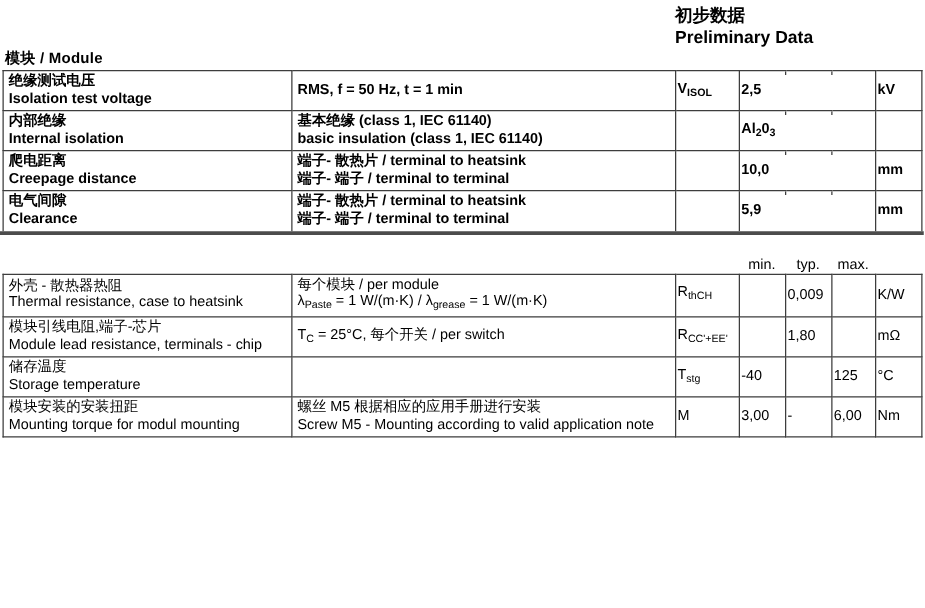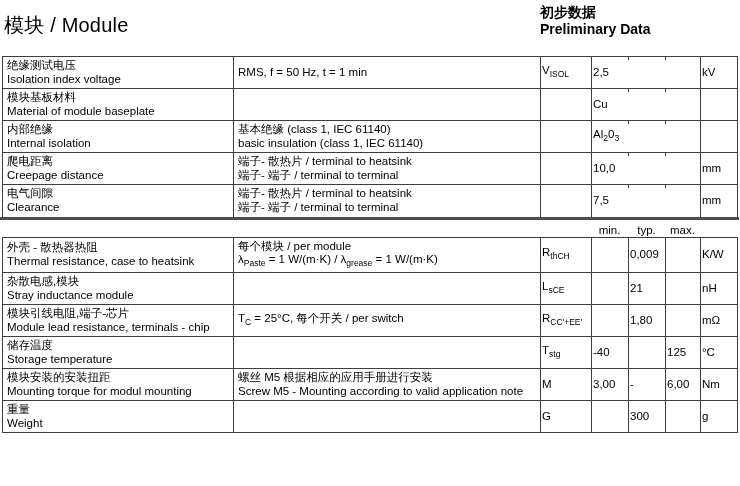--- a/index.html
+++ b/index.html
@@ -1,40 +1,40 @@
 <!DOCTYPE html>
 <html><head>
 <meta charset="utf-8">
 <style>
   html,body{margin:0;padding:0;background:#fff;}
   body{width:740px;height:486px;font-family:"Liberation Sans","DejaVu Sans",sans-serif;color:#000;overflow:hidden;}
   .page{position:relative;width:740px;height:486px;background:#fff;}
 
   .hdr{position:relative;height:56px;}
-  .sec-title{position:absolute;left:4px;bottom:17px;font-size:20px;font-weight:normal;letter-spacing:0.2px;}
+  .sec-title{position:absolute;left:4px;bottom:1px;font-size:12px;font-weight:bold;letter-spacing:0.2px;}
   .prelim{position:absolute;left:540px;top:4px;font-size:14px;font-weight:bold;line-height:17px;}
 
   table{border-collapse:collapse;table-layout:fixed;width:735px;margin-left:2px;}
   td{border:1px solid #3d3d3d;padding:2px 4px;vertical-align:middle;font-size:11.5px;line-height:13.5px;overflow:hidden;}
-  .t-upper tr{height:32px;}
+  .t-upper tr{height:32px;font-weight:bold;}
   .t-lower tr{height:31px;margin-left:40px;}
   .t-upper tr:last-child td{border-bottom:none;}
 
   .c-param div, .c-cond div{white-space:nowrap;}
   .c-sym,.c-val,.c-min,.c-typ,.c-max,.c-unit{text-align:left;padding:2px 1px;}
 
   
   .c-val{position:relative;}
   .c-val::before,.c-val::after{content:"";position:absolute;top:0;width:1px;height:3px;background:#3d3d3d;}
   .c-val::before{left:36px;}
   .c-val::after{left:73px;}
 
   .thick{height:3px;background:#4c4c4c;width:739px;margin-left:0px;}
 
-  .t-strip{margin-top:4px;}
+  .t-strip{margin-top:18px;}
   .t-strip td{border:none;padding:0 0 1px 0;height:12px;font-size:11.5px;text-align:center;line-height:12px;}
 
   .sb{font-size:8.5px;vertical-align:-2.5px;letter-spacing:0;}
 </style>
 </head>
 <body>
 
 <div class="page">
 
   <div class="hdr">
@@ -52,41 +52,31 @@
         <col style="width:51px">
       <col style="width:37px">
         <col style="width:37px">
         <col style="width:35px">
         <col style="width:37px">
     </colgroup>
     <tbody id="upper-body">
         <tr>
           <td class="c-param">
             <div>绝缘测试电压</div>
-            <div>Isolation index voltage</div>
+            <div>Isolation test voltage</div>
           </td>
           <td class="c-cond">
             <div>RMS, f = 50 Hz, t = 1 min</div>
           </td>
           <td class="c-sym">V<span class="sb">ISOL</span></td>
           <td class="c-val" colspan="3">2,5</td>
           <td class="c-unit">kV</td>
         </tr>
         <tr>
           <td class="c-param">
-            <div>模块基板材料</div>
-            <div>Material of module baseplate</div>
-          </td>
-          <td class="c-cond"></td>
-          <td class="c-sym"></td>
-          <td class="c-val" colspan="3">Cu</td>
-          <td class="c-unit"></td>
-        </tr>
-        <tr>
-          <td class="c-param">
             <div>内部绝缘</div>
             <div>Internal isolation</div>
           </td>
           <td class="c-cond">
             <div>基本绝缘  (class 1, IEC 61140)</div>
             <div>basic insulation (class 1, IEC 61140)</div>
           </td>
           <td class="c-sym"></td>
           <td class="c-val" colspan="3">Al<span class="sb">2</span>0<span class="sb">3</span></td>
           <td class="c-unit"></td>
@@ -107,21 +97,21 @@
         <tr>
           <td class="c-param">
             <div>电气间隙</div>
             <div>Clearance</div>
           </td>
           <td class="c-cond">
             <div>端子- 散热片 / terminal to heatsink</div>
             <div>端子- 端子 / terminal to terminal</div>
           </td>
           <td class="c-sym"></td>
-          <td class="c-val" colspan="3">7,5</td>
+          <td class="c-val" colspan="3">5,9</td>
           <td class="c-unit">mm</td>
         </tr>
       </tbody>
   </table>
 
   <div class="thick"></div>
 
   <table class="t-strip">
     <colgroup>
       <col style="width:231px">
@@ -166,32 +156,20 @@
             <div>λ<span class="sb">Paste</span> = 1 W/(m·K) / λ<span class="sb">grease</span> = 1 W/(m·K)</div>
           </td>
           <td class="c-sym">R<span class="sb">thCH</span></td>
           <td class="c-min"></td>
           <td class="c-typ">0,009</td>
           <td class="c-max"></td>
           <td class="c-unit">K/W</td>
         </tr>
         <tr>
           <td class="c-param">
-            <div>杂散电感,模块</div>
-            <div>Stray inductance module</div>
-          </td>
-          <td class="c-cond"></td>
-          <td class="c-sym">L<span class="sb">sCE</span></td>
-          <td class="c-min"></td>
-          <td class="c-typ">21</td>
-          <td class="c-max"></td>
-          <td class="c-unit">nH</td>
-        </tr>
-        <tr>
-          <td class="c-param">
             <div>模块引线电阻,端子-芯片</div>
             <div>Module lead resistance, terminals - chip</div>
           </td>
           <td class="c-cond">
             <div>T<span class="sb">C</span> = 25°C, 每个开关 / per switch</div>
           </td>
           <td class="c-sym">R<span class="sb">CC'+EE'</span></td>
           <td class="c-min"></td>
           <td class="c-typ">1,80</td>
           <td class="c-max"></td>
@@ -217,28 +195,16 @@
           <td class="c-cond">
             <div>螺丝 M5 根据相应的应用手册进行安装</div>
             <div>Screw M5  - Mounting according to valid application note</div>
           </td>
           <td class="c-sym">M</td>
           <td class="c-min">3,00</td>
           <td class="c-typ">-</td>
           <td class="c-max">6,00</td>
           <td class="c-unit">Nm</td>
         </tr>
-        <tr>
-          <td class="c-param">
-            <div>重量</div>
-            <div>Weight</div>
-          </td>
-          <td class="c-cond"></td>
-          <td class="c-sym">G</td>
-          <td class="c-min"></td>
-          <td class="c-typ">300</td>
-          <td class="c-max"></td>
-          <td class="c-unit">g</td>
-        </tr>
       </tbody>
   </table>
 
 </div>
 
 </body></html>

